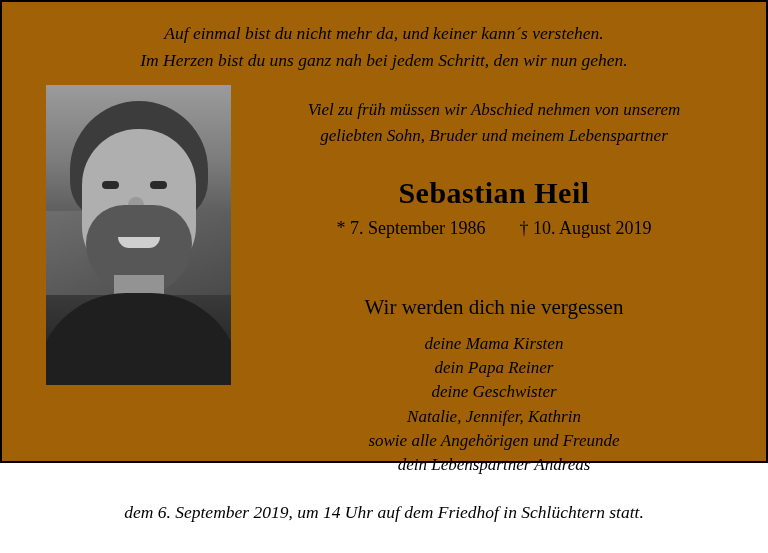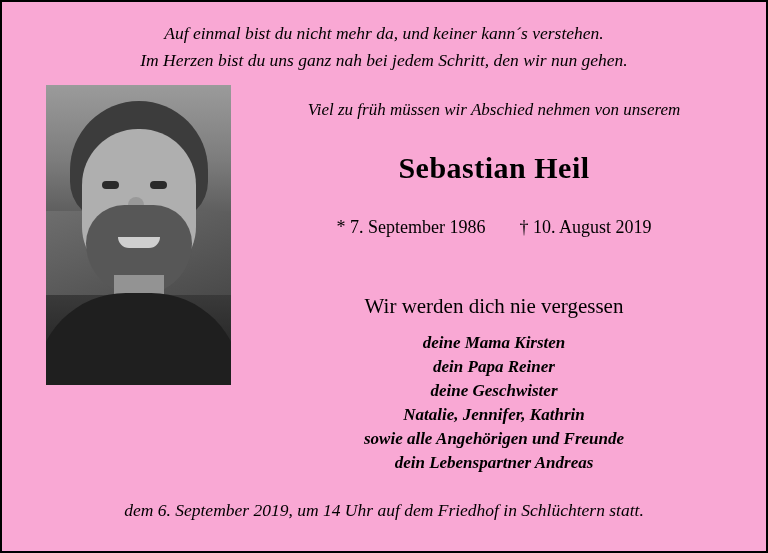--- a/index.html
+++ b/index.html
@@ -10,24 +10,24 @@
   body {
     width: 768px;
     height: 553px;
     font-family: "Liberation Serif", serif;
     color: #000000;
     overflow: hidden;
   }
   .obituary {
     position: relative;
     width: 768px;
-    height: 553px;
+    height: 463px;
     box-sizing: border-box;
     border: 2px solid #000000;
-    background: #f9a8d4;
+    background: #a16207;
   }
   .verse {
     text-align: center;
     font-style: italic;
     font-size: 17.5px;
     line-height: 1.52;
     padding: 18px 26px 0 26px;
   }
   .verse .line {
     display: block;
@@ -134,33 +134,33 @@
   }
   .intro .line { display: block; }
   .name {
     font-weight: bold;
     font-size: 30px;
     letter-spacing: 0.5px;
     margin-top: 28px;
   }
   .dates {
     font-size: 18px;
-    margin-top: 32px;
+    margin-top: 8px;
     display: flex;
     justify-content: center;
     gap: 34px;
   }
   .dates .date-item { white-space: nowrap; }
   .farewell {
     font-size: 21px;
     margin-top: 56px;
   }
   .mourners {
     font-style: italic;
-    font-weight: bold;
+    font-weight: normal;
     font-size: 17px;
     line-height: 1.42;
     margin-top: 12px;
   }
   .mourners .line { display: block; }
   .footer {
     text-align: center;
     font-style: italic;
     font-size: 17.5px;
     line-height: 1.5;
@@ -193,20 +193,21 @@
         <div class="mouth"></div>
         <div class="neck"></div>
         <div class="shoulders"></div>
       </div>
     </div>
 
     <div class="text-col">
 
       <div class="intro">
         <span class="line">Viel zu früh müssen wir Abschied nehmen von unserem</span>
+        <span class="line">geliebten Sohn, Bruder und meinem Lebenspartner</span>
       </div>
 
       <div class="name">Sebastian Heil</div>
 
       <div class="dates">
         <span class="date-item">* 7. September 1986</span>
         <span class="date-item">† 10. August 2019</span>
       </div>
 
       <div class="farewell">Wir werden dich nie vergessen</div>

